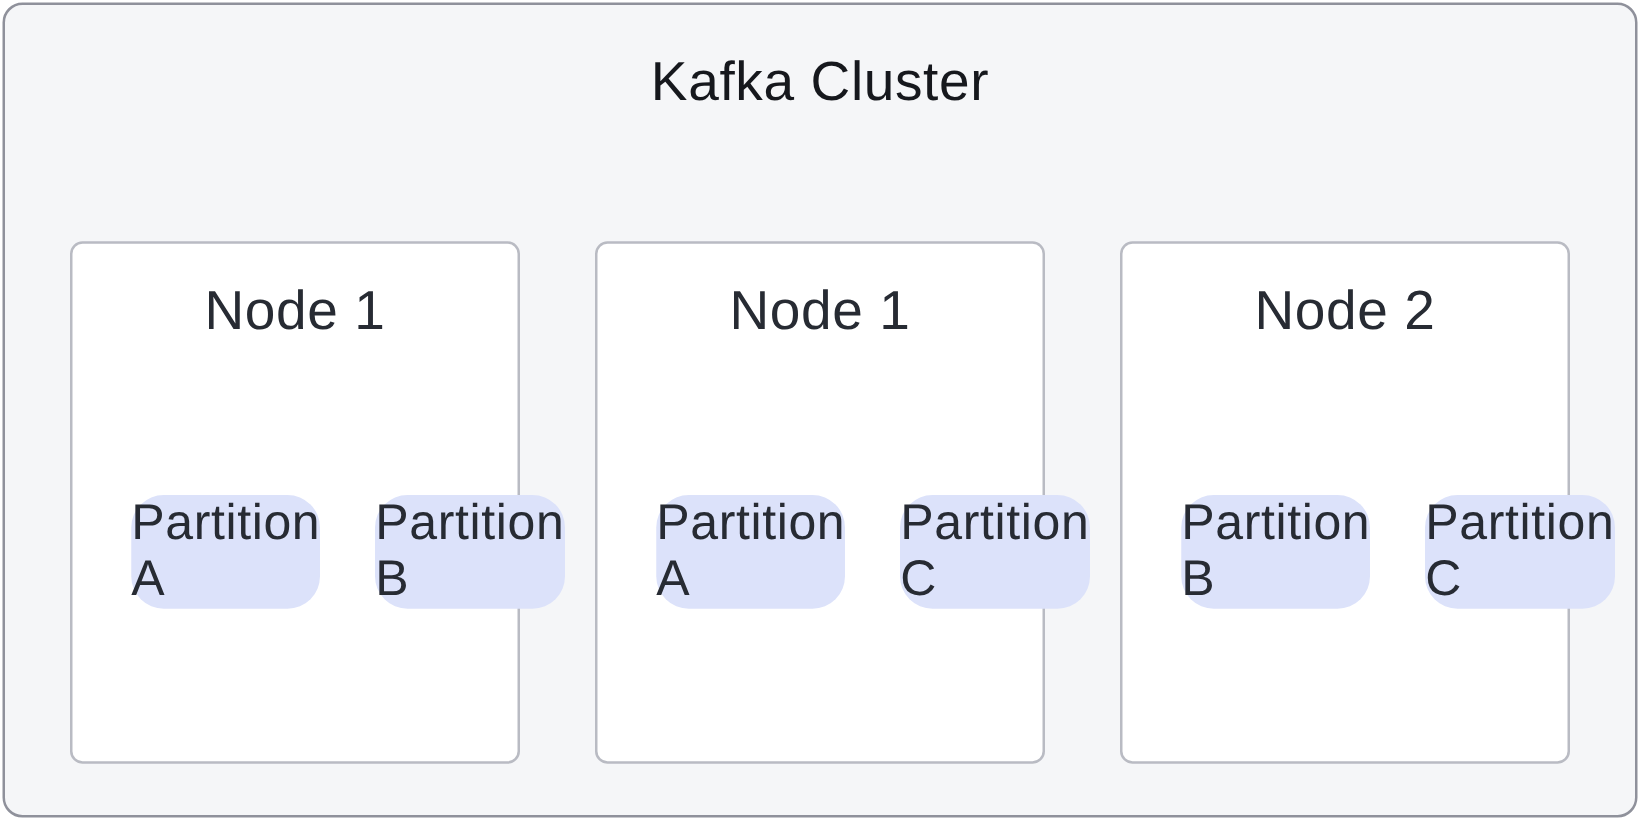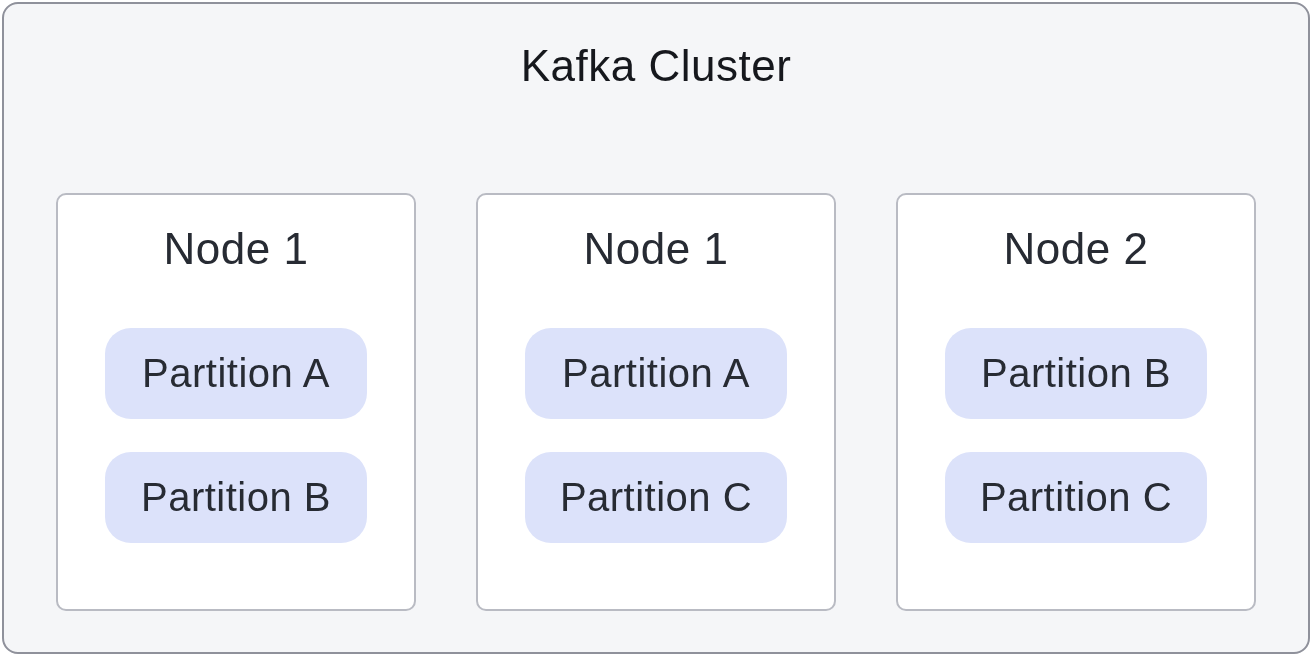--- a/index.html
+++ b/index.html
@@ -48,25 +48,25 @@
     flex-direction: column;
     align-items: center;
   }
   .node-title {
     font-size: 44px;
     line-height: 1.2;
     color: var(--body-text, #272b33);
     letter-spacing: 0.5px;
   }
   .partitions {
-    margin-top: 52px;
+    margin-top: 120px;
     width: 100%;
     display: flex;
-    flex-direction: column;
-    gap: 33px;
+    flex-direction: row;
+    gap: 44px;
   }
   .partition-pill {
     height: 91px;
     border-radius: 26px;
     background: var(--partition-bg, #dce2fa);
     display: flex;
     align-items: center;
     justify-content: center;
     font-size: 40px;
     color: var(--body-text, #272b33);

